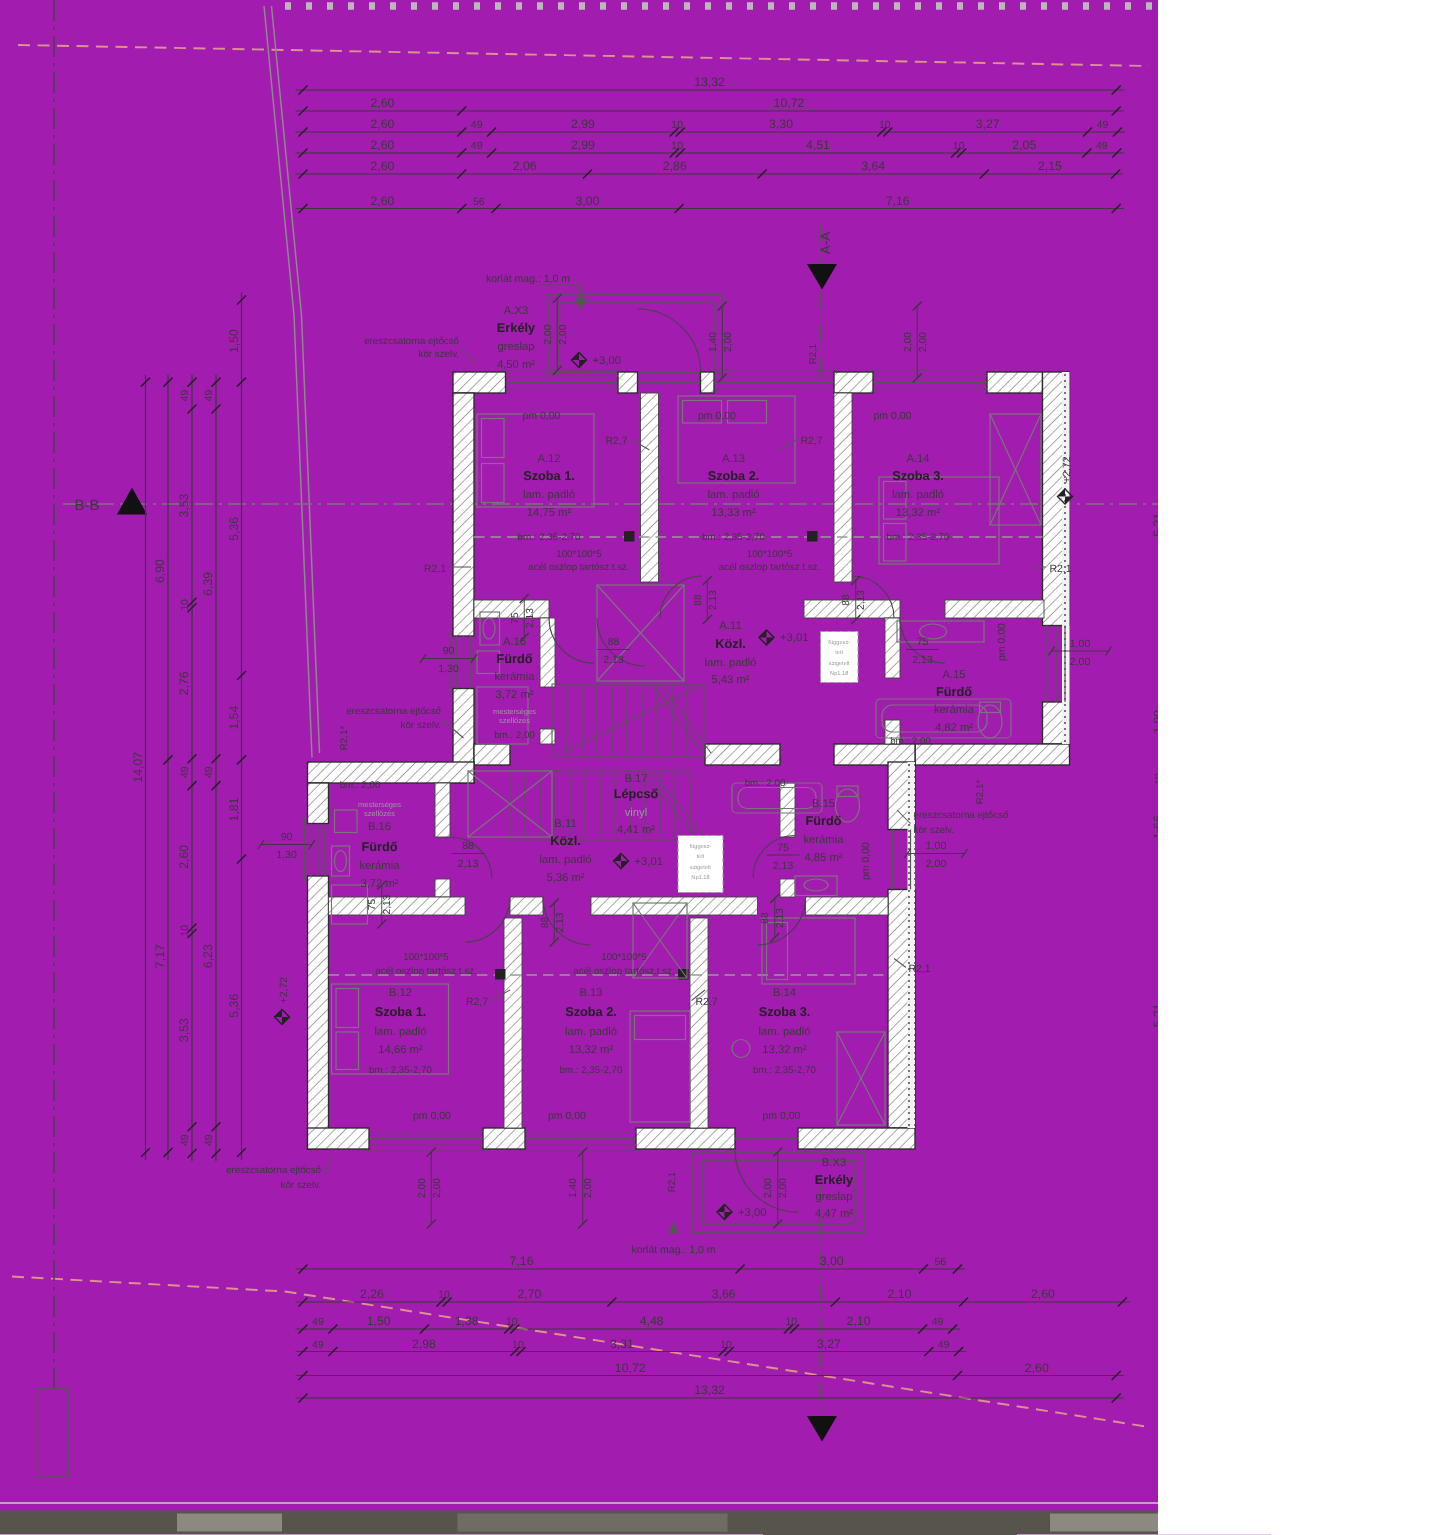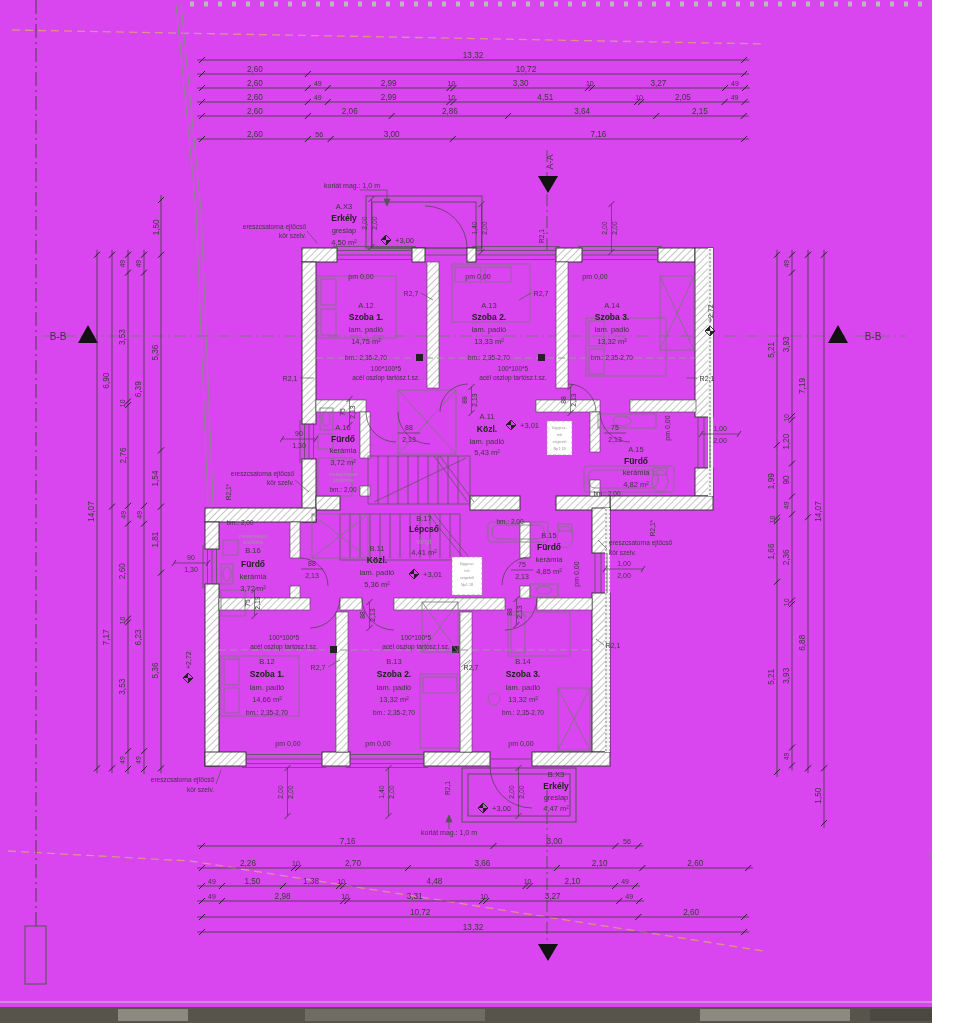--- a/index.html
+++ b/index.html
@@ -1,16 +1,16 @@
 <!DOCTYPE html>
 <html><head>
 <meta charset="utf-8">
 <style>
   html,body{margin:0;padding:0;background:#fff;}
-  #page{position:relative;width:932px;height:1023px;background:#d946ef;overflow:hidden;}
+  #page{position:relative;width:772px;height:1023px;background:#a21caf;overflow:hidden;}
   svg{position:absolute;left:0;top:0;}
   text{font-family:"Liberation Sans",sans-serif;fill:#3a3a3a;}
   .b{font-weight:bold;fill:#222;}
   .gray{fill:#9a9a9a;}
   .thin{stroke:#444;stroke-width:.7;fill:none;}
 </style>
 </head>
 <body>
 
 <div id="page">

